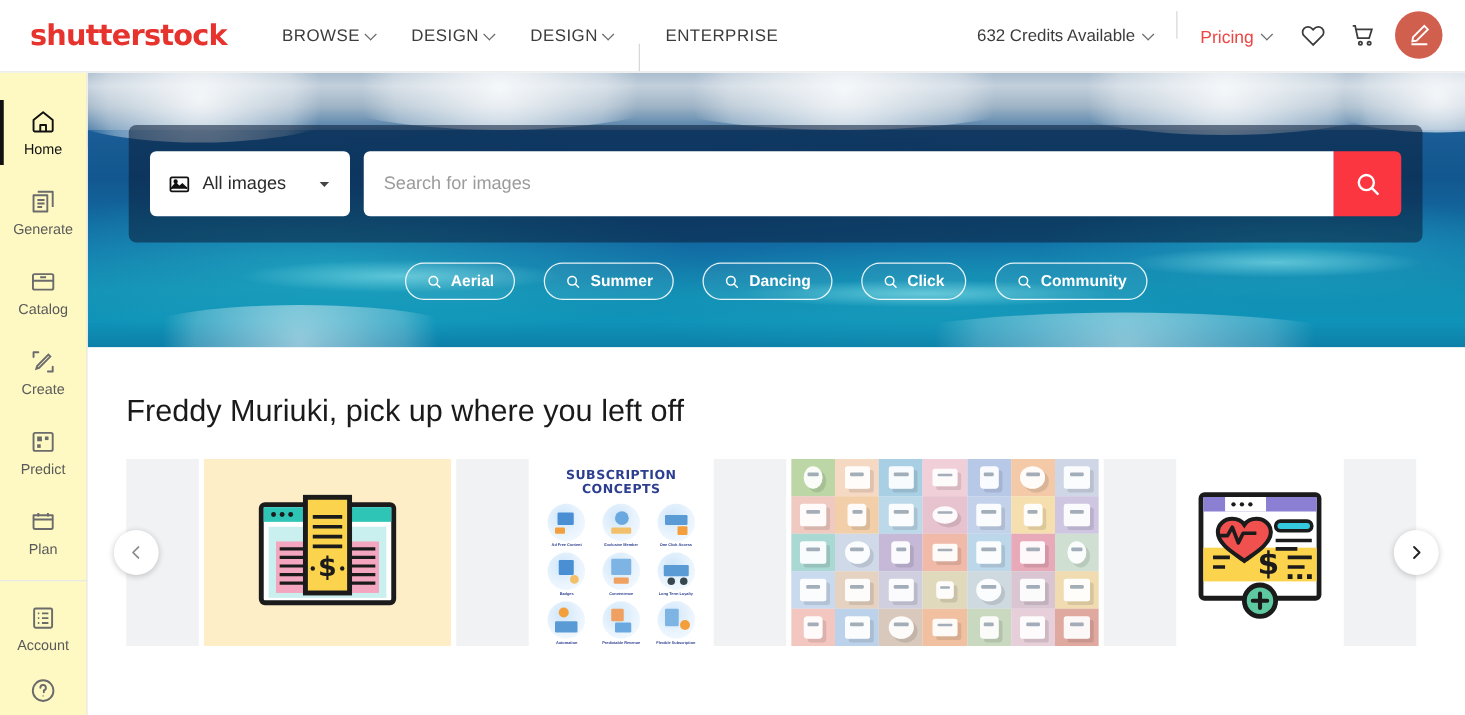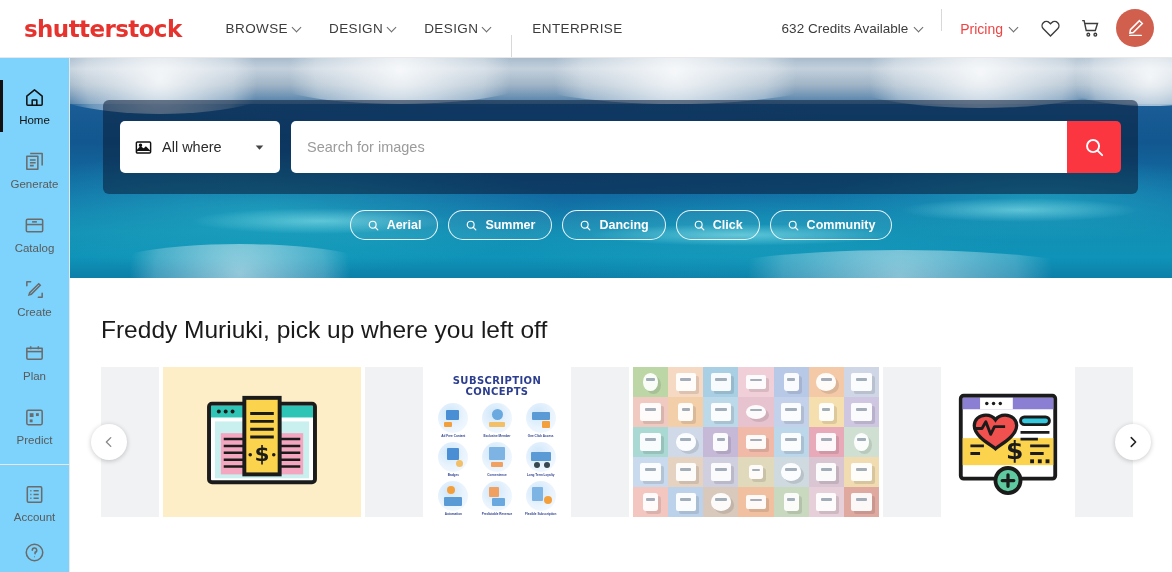--- a/index.html
+++ b/index.html
@@ -60,21 +60,21 @@
   .avatar {
     width: 38px; height: 38px; border-radius: 50%;
     background: #d15f4e;
     display:flex; align-items:center; justify-content:center;
     margin-left: 6px; cursor: pointer;
   }
 
   
   .sidebar {
     position: absolute; top: 58px; left: 0; width: 70px; height: 514px;
-    background: #7dd3fc; border-right: 1px solid #e8e8e8;
+    background: #fef9c3; border-right: 1px solid #e8e8e8;
     z-index: 25;
     display: flex; flex-direction: column; align-items: center;
     padding-top: 16px;
   }
   .side-item {
     width: 70px; height: 64px;
     display:flex; flex-direction: column; align-items:center; justify-content:center;
     gap: 5px; cursor: pointer; position: relative;
     color: #6b6b6b;
   }
@@ -132,21 +132,21 @@
     width: 100%; border: none; outline: none; font-size: 14.5px;
     font-family: "Liberation Sans", sans-serif; color:#2b2b2b; background: transparent;
   }
   .search-input::placeholder { color: #9b9b9b; }
   .search-btn {
     width: 54px; height: 52px; background:#fb3640; border-radius: 0 5px 5px 0;
     display:flex; align-items:center; justify-content:center; cursor:pointer; border:none;
   }
   .chips {
     position:absolute; left: 0; right: 0; top: 152px;
-    display:flex; justify-content:center; gap: 10px;
+    display:flex; justify-content:center; gap: 23px;
   }
   .chip {
     height: 30px; padding: 0 16px; border-radius: 16px;
     border: 1.4px solid rgba(255,255,255,.9);
     display:flex; align-items:center; gap: 7px;
     color:#fff; font-size: 12.5px; font-weight: bold; cursor:pointer;
     background: rgba(255,255,255,.06);
     white-space: nowrap;
   }
 
@@ -285,35 +285,35 @@
       <span class="side-label">Catalog</span>
     </div>
     <div class="side-item">
       <svg width="23" height="23" viewBox="0 0 24 24" fill="none" stroke="#6b6b6b" stroke-width="1.6" stroke-linecap="round">
         <path d="M4 4h4M4 4v4M20 20h-4M20 20v-4"></path>
         <path d="M16.4 6 18 7.6 8.6 17 6.3 17.7 7 15.4z"></path>
       </svg>
       <span class="side-label">Create</span>
     </div>
     <div class="side-item">
-      <svg width="23" height="23" viewBox="0 0 24 24" fill="none" stroke="#6b6b6b" stroke-width="1.6" stroke-linejoin="round">
-        <path d="M4 6.5h16v10.2a1.3 1.3 0 0 1-1.3 1.3H5.3A1.3 1.3 0 0 1 4 16.7z"></path>
-        <path d="M4 10h16"></path>
-        <path d="M8 4.5v3M16 4.5v3"></path>
-      </svg>
-      <span class="side-label">Plan</span>
-    </div>
-    <div class="side-item">
       <svg width="23" height="23" viewBox="0 0 24 24" fill="none" stroke="#6b6b6b" stroke-width="1.6">
         <rect x="4" y="4.5" width="16" height="15" rx="1.4"></rect>
         <rect x="7" y="7.5" width="4" height="4" fill="#6b6b6b" stroke="none"></rect>
         <rect x="13.5" y="7.5" width="3" height="3" fill="#6b6b6b" stroke="none"></rect>
         <rect x="7" y="14" width="3" height="3" fill="#6b6b6b" stroke="none"></rect>
       </svg>
       <span class="side-label">Predict</span>
+    </div>
+    <div class="side-item">
+      <svg width="23" height="23" viewBox="0 0 24 24" fill="none" stroke="#6b6b6b" stroke-width="1.6" stroke-linejoin="round">
+        <path d="M4 6.5h16v10.2a1.3 1.3 0 0 1-1.3 1.3H5.3A1.3 1.3 0 0 1 4 16.7z"></path>
+        <path d="M4 10h16"></path>
+        <path d="M8 4.5v3M16 4.5v3"></path>
+      </svg>
+      <span class="side-label">Plan</span>
     </div>
 
     <div class="side-divider"></div>
 
     <div class="side-item">
       <svg width="23" height="23" viewBox="0 0 24 24" fill="none" stroke="#6b6b6b" stroke-width="1.6">
         <rect x="4.5" y="4" width="15" height="16" rx="1.2"></rect>
         <path d="M7.6 8h1.2M11 8h5.4M7.6 12h1.2M11 12h5.4M7.6 16h1.2M11 16h5.4"></path>
       </svg>
       <span class="side-label">Account</span>
@@ -343,21 +343,21 @@
       <div class="hero-streak" style="left:830px; top:140px; width:240px; height:24px;"></div>
     </div>
 
     <div class="search-panel">
       <div class="dropdown">
         <svg width="19" height="19" viewBox="0 0 24 24" fill="none" stroke="#111" stroke-width="1.8">
           <rect x="3" y="5" width="18" height="14" rx="1.4"></rect>
           <path d="M3.6 16.4 8.4 11l3.6 3.6 3-2.8 4.8 4.6" fill="#111" stroke="#111"></path>
           <circle cx="8.2" cy="9" r="1.3" fill="#111"></circle>
         </svg>
-        <span class="dd-label">All where</span>
+        <span class="dd-label">All images</span>
         <svg width="13" height="13" viewBox="0 0 24 24">
           <path d="M5 8.5 12 16l7-7.5z" fill="#444"></path>
         </svg>
       </div>
 
       <div class="search-input-wrap">
         <input class="search-input" type="text" placeholder="Search for images" style="">
       </div>
 
       <button class="search-btn">

